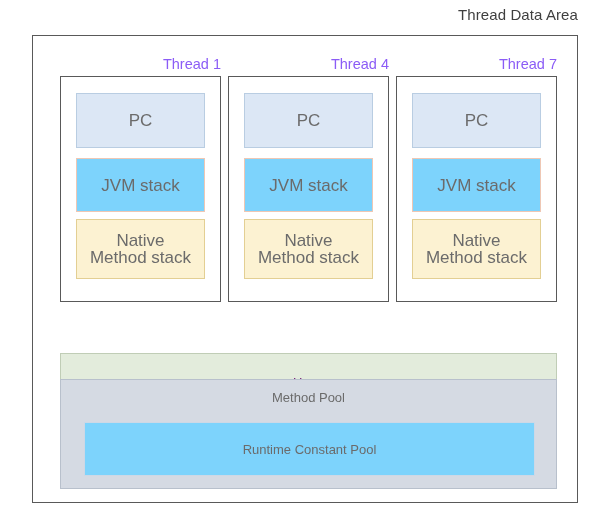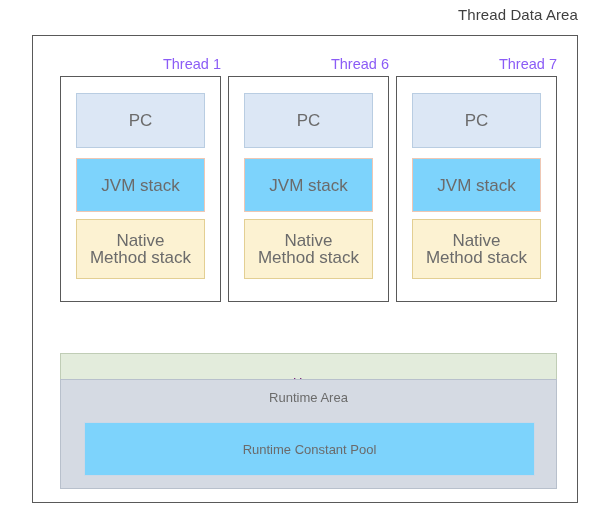--- a/index.html
+++ b/index.html
@@ -187,21 +187,21 @@
         <div class="mem-block mem-native">
           <span>
             <span class="line2">Native</span>
             <span class="line2">Method stack</span>
           </span>
         </div>
       </div>
     </div>
 
     <div class="thread-col c1">
-      <div class="thread-label">Thread 6</div>
+      <div class="thread-label">Thread 4</div>
       <div class="thread-box">
         <div class="mem-block mem-pc">
           <span>PC</span>
         </div>
         <div class="mem-block mem-jvm">
           <span>JVM stack</span>
         </div>
         <div class="mem-block mem-native">
           <span>
             <span class="line2">Native</span>
@@ -229,19 +229,19 @@
       </div>
     </div>
 
   </div>
 
   <div id="heap-box">
     <span>Heap</span>
   </div>
 
   <div id="method-area-box">
-    <div id="method-area-label">Runtime Area</div>
+    <div id="method-area-label">Method Pool</div>
     <div id="runtime-constant-pool">
       <span>Runtime Constant Pool</span>
     </div>
   </div>
 
 </div>
 
 </body></html>

